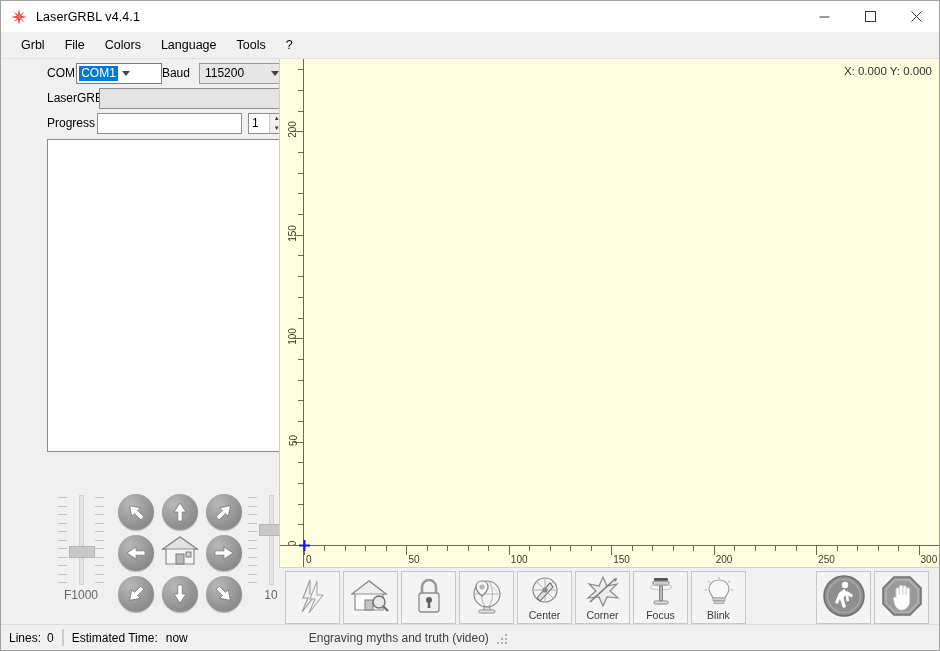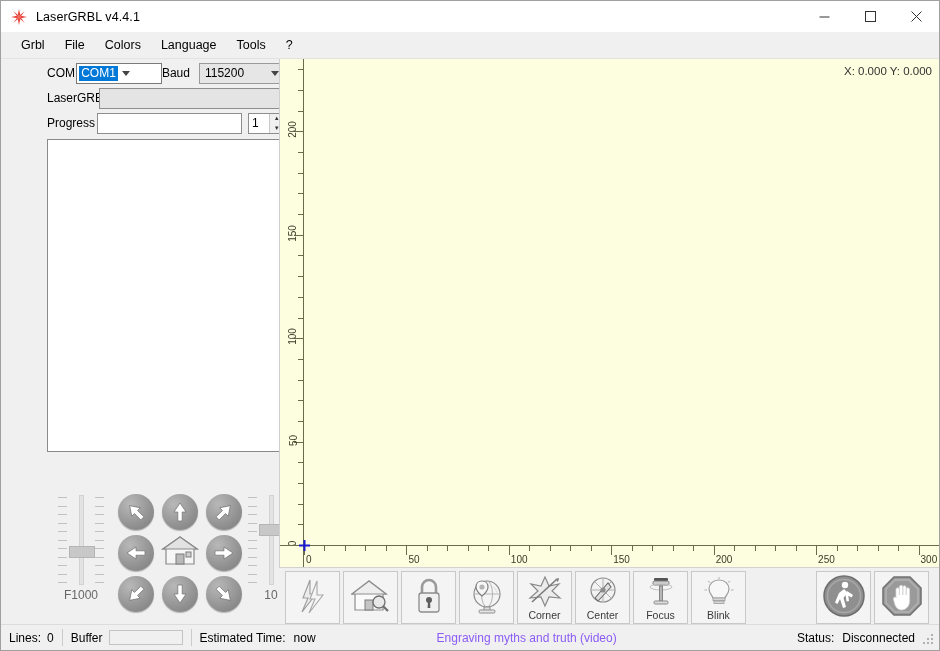--- a/index.html
+++ b/index.html
@@ -312,21 +312,21 @@
     font-size: 12px; color: #000;
   }
   .sb-sec { display: flex; align-items: center; padding: 0 8px; height: 100%; }
   .sb-div { width: 1px; height: 17px; background: #cbcbcb; }
   .sb-bar {
     width: 74px; height: 15px;
     background: #f0f0f0;
     border: 1px solid #c4c4c4;
     margin-left: 6px;
   }
-  #sb-link { color: #8b5cf6; text-decoration: none; }
+  #sb-link { color: #404040; text-decoration: none; }
   #grip { width: 13px; height: 13px; margin-right: 3px; position: relative; }
   #grip i {
     position: absolute; width: 2px; height: 2px; background: #b0b0b0;
   }
 </style>
 </head>
 <body>
 
 <div id="app">
 
@@ -744,38 +744,38 @@
               <circle cx="14" cy="10" r="2.6" fill="#b5b5b5"></circle>
               <rect x="16" y="30" width="6" height="4" fill="#dedede" stroke="#8d8d8d" stroke-width="1"></rect>
               <rect x="11" y="33" width="16" height="3" rx="1.2" fill="#e6e6e6" stroke="#8d8d8d" stroke-width="1"></rect>
             </svg>
           </span>
         </div>
 
         <div class="tbtn haslabel">
           <span>
             <svg width="34" height="32" viewBox="0 0 34 32">
-              <path d="M17 1 L21 10 L31 8 L24 15 L32 22 L21 21 L17 30 L13 21 L2 22 L10 15 L3 8 L13 10 Z" fill="#ececec" stroke="#8a8a8a" stroke-width="1.2"></path>
-              <path d="M4 26 L28 4" stroke="#7a7a7a" stroke-width="1.6"></path>
-              <path d="M27 3 L31 2 L30 6 Z" fill="#7a7a7a"></path>
-            </svg>
-          </span>
-          <span class="tlabel">Corner</span>
-        </div>
-
-        <div class="tbtn haslabel">
-          <span>
-            <svg width="34" height="32" viewBox="0 0 34 32">
               <circle cx="17" cy="14" r="12" fill="#f2f2f2" stroke="#8a8a8a" stroke-width="1.2"></circle>
               <path d="M5 14 L29 14 M17 2 L17 26 M8.5 5.5 L25.5 22.5 M25.5 5.5 L8.5 22.5" stroke="#b0b0b0" stroke-width="1"></path>
               <path d="M9 22 L22 7 L25 11 L12 25 Z" fill="#e0e0e0" stroke="#6f6f6f" stroke-width="1.1"></path>
               <circle cx="17" cy="14" r="2.6" fill="#8c8c8c"></circle>
             </svg>
           </span>
           <span class="tlabel">Center</span>
+        </div>
+
+        <div class="tbtn haslabel">
+          <span>
+            <svg width="34" height="32" viewBox="0 0 34 32">
+              <path d="M17 1 L21 10 L31 8 L24 15 L32 22 L21 21 L17 30 L13 21 L2 22 L10 15 L3 8 L13 10 Z" fill="#ececec" stroke="#8a8a8a" stroke-width="1.2"></path>
+              <path d="M4 26 L28 4" stroke="#7a7a7a" stroke-width="1.6"></path>
+              <path d="M27 3 L31 2 L30 6 Z" fill="#7a7a7a"></path>
+            </svg>
+          </span>
+          <span class="tlabel">Corner</span>
         </div>
 
 
         <div class="tbtn haslabel">
           <span>
             <svg width="34" height="32" viewBox="0 0 34 32">
               <rect x="10" y="2" width="14" height="3" rx="1" fill="#555"></rect>
               <rect x="9" y="5" width="16" height="4" rx="1.5" fill="#cfcfcf" stroke="#7a7a7a" stroke-width="1"></rect>
               <ellipse cx="17" cy="11" rx="11" ry="3" fill="none" stroke="#c0c0c0" stroke-width="1"></ellipse>
               <rect x="15.5" y="10" width="3" height="15" fill="#b7b7b7" stroke="#7d7d7d" stroke-width=".9"></rect>
@@ -831,35 +831,27 @@
       </div>
     </div>
   </div>
 
   <div id="statusbar">
     <div class="sb-sec">
       <span>Lines:</span>
       <span style="margin-left:6px">0</span>
     </div>
     <div class="sb-div"></div>
-    <div class="sb-sec">
-      <span>Buffer</span>
-      <span class="sb-bar"></span>
-    </div>
     <div class="sb-div"></div>
     <div class="sb-sec">
       <span>Estimated Time:</span>
       <span style="margin-left:8px">now</span>
     </div>
     <div class="sb-sec" style="margin-left:105px">
       <a id="sb-link" href="#">Engraving myths and truth (video)</a>
-    </div>
-    <div class="sb-sec" style="margin-left:auto">
-      <span>Status:</span>
-      <span style="margin-left:8px">Disconnected</span>
     </div>
     <div id="grip">
       <i style="left:8px;top:3px"></i>
         <i style="left:4px;top:7px"></i>
         <i style="left:8px;top:7px"></i>
       <i style="left:0px;top:11px"></i>
         <i style="left:4px;top:11px"></i>
         <i style="left:8px;top:11px"></i>
     </div>
   </div>

